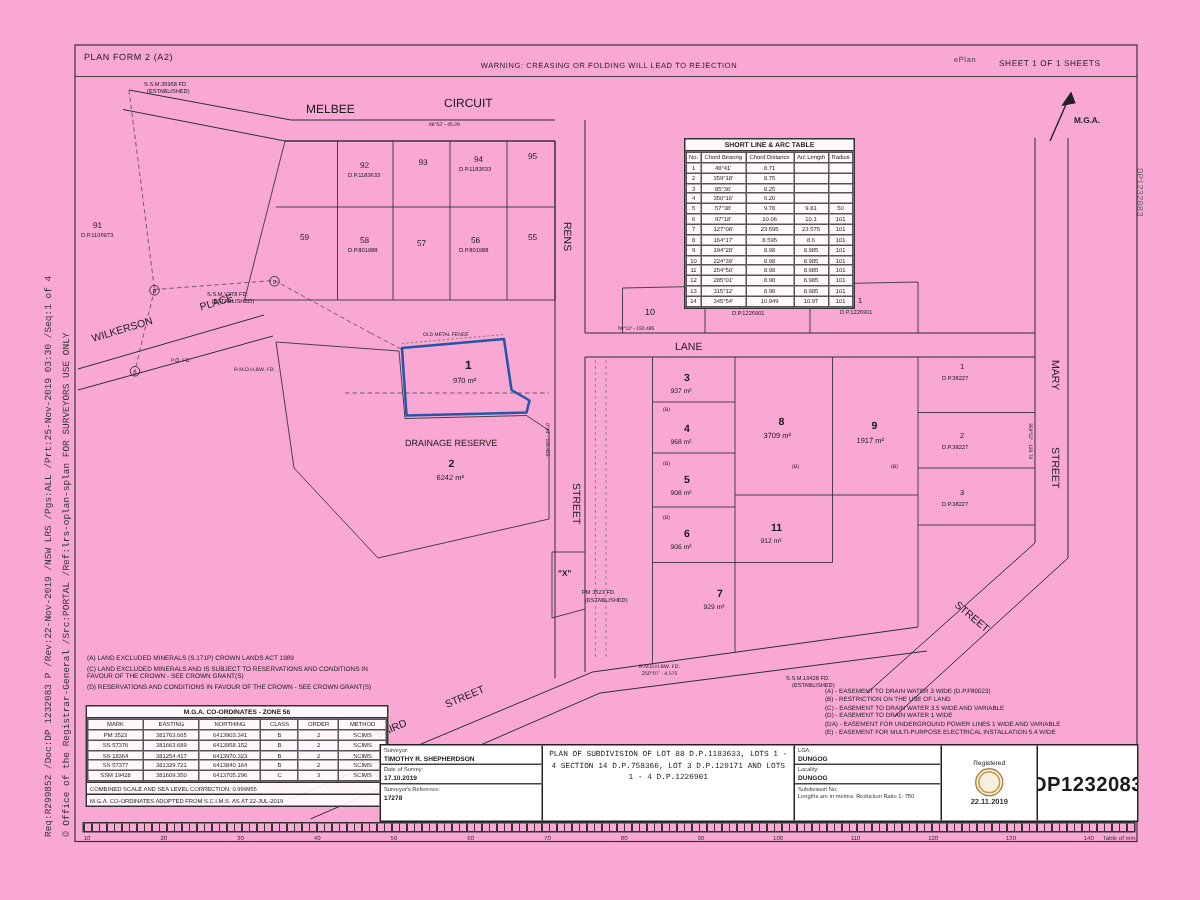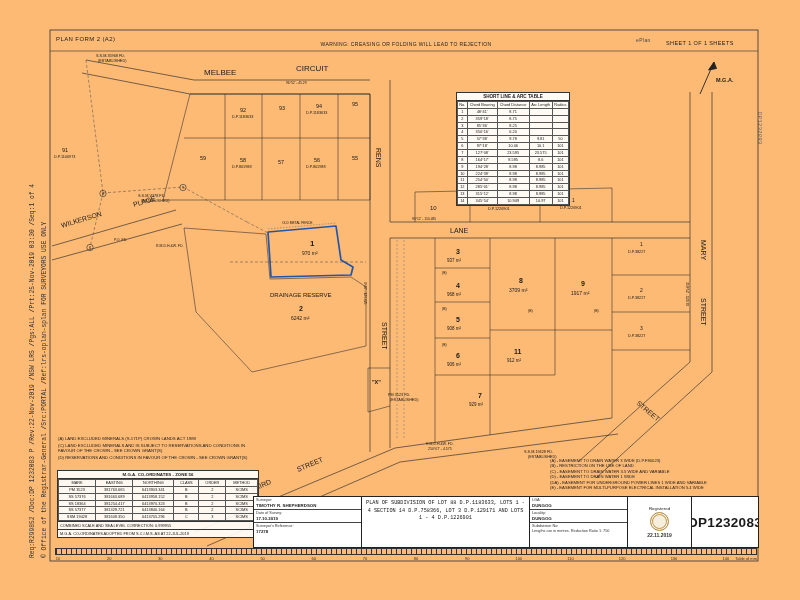--- a/index.html
+++ b/index.html
@@ -1,16 +1,16 @@
 <!DOCTYPE html>
 <html><head>
 <meta charset="utf-8">
 <style>
   html,body{margin:0;padding:0;background:#ffffff;width:800px;height:600px;overflow:hidden;}
-  .page{position:relative;width:800px;height:600px;background:#fdba74;font-family:"Liberation Sans",sans-serif;color:#1b1b1b;}
+  .page{position:relative;width:800px;height:600px;background:#f9a8d4;font-family:"Liberation Sans",sans-serif;color:#1b1b1b;}
   
   .hdr{position:absolute;font-size:6px;letter-spacing:.4px;color:#222;}
   .warning{width:300px;text-align:center;font-size:5px;}
   .eplan{font-size:5px;color:#444;}
   
   .vtext{position:absolute;white-space:nowrap;font-family:"Liberation Mono",monospace;font-size:6.3px;color:#333;}
   .vleft1{left:29px;top:558px;transform:rotate(-90deg);transform-origin:0 0;}
   .vleft2{left:41px;top:558px;transform:rotate(-90deg);transform-origin:0 0;}
   .vright{left:763px;top:112px;transform:rotate(90deg);transform-origin:0 0;font-size:6px;color:#666;}
   

